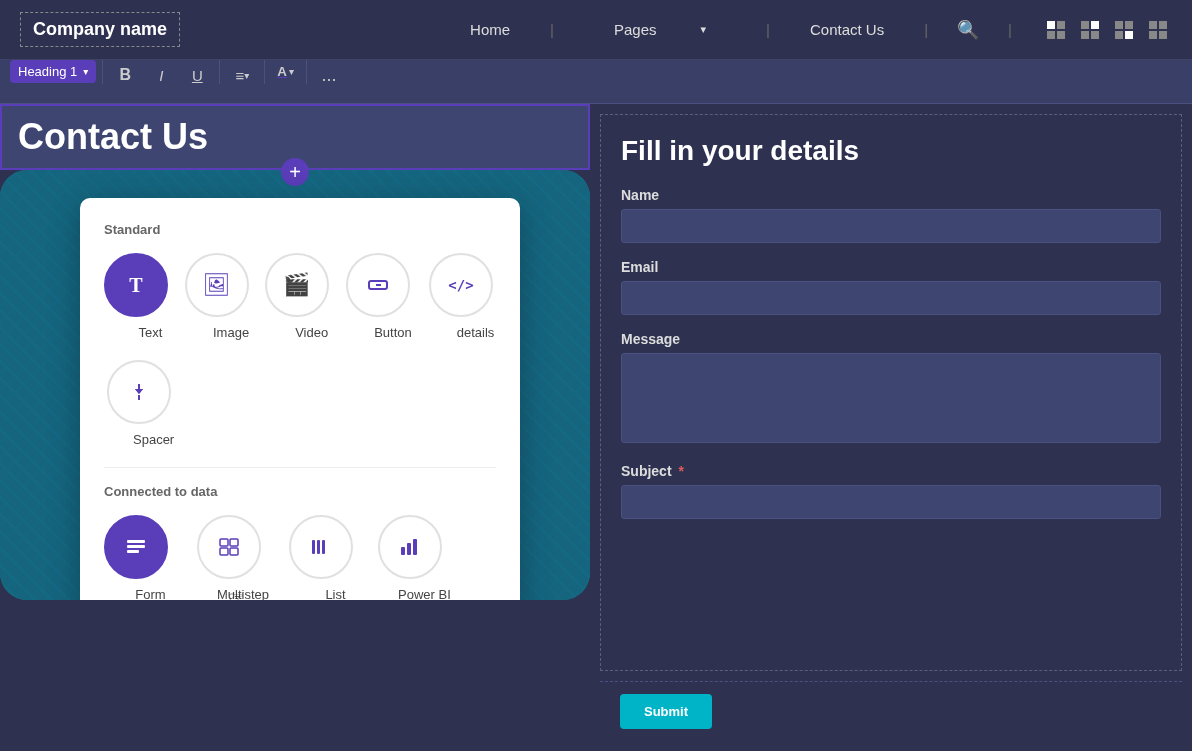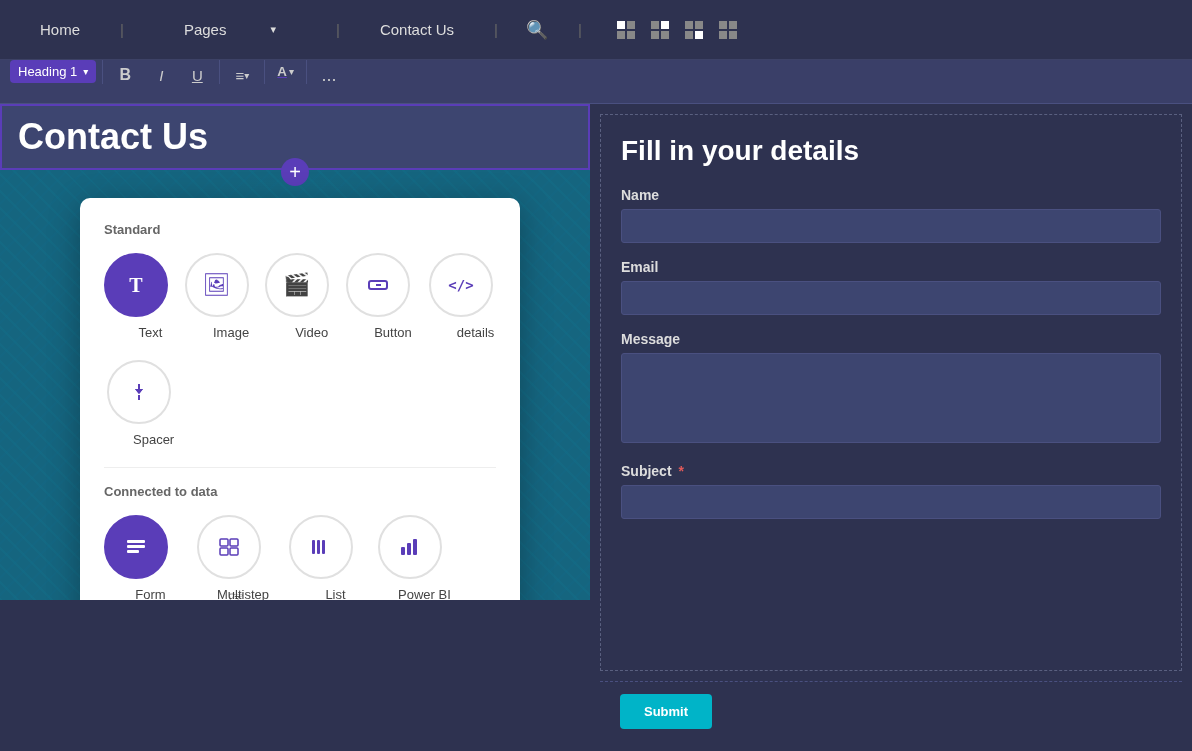--- a/index.html
+++ b/index.html
@@ -204,20 +204,21 @@
       z-index: 10;
       border: none;
     }
 
     
     .bg-image-area {
       position: relative;
       height: 430px;
       overflow: hidden;
       background: #2a5c6e;
+      border-radius: 27px;
     }
     .snake-pattern {
       position: absolute;
       inset: 0;
       background: 
         repeating-linear-gradient(
           45deg,
           rgba(0,180,200,0.15) 0px,
           rgba(0,180,200,0.15) 2px,
           transparent 2px,
@@ -375,20 +376,21 @@
       border-radius: 4px;
       font-size: 13px;
       font-weight: 600;
       cursor: pointer;
     }
   </style>
 </head>
 <body>
 
 <nav class="topnav">
+  <div class="topnav-brand">Company name</div>
   <div class="topnav-links">
     <span>Home</span>
     <span class="topnav-sep">|</span>
     <span class="topnav-pages">
       <span>Pages</span>
       <span class="arrow">▾</span>
     </span>
     <span class="topnav-sep">|</span>
     <span>Contact Us</span>
     <span class="topnav-sep">|</span>

